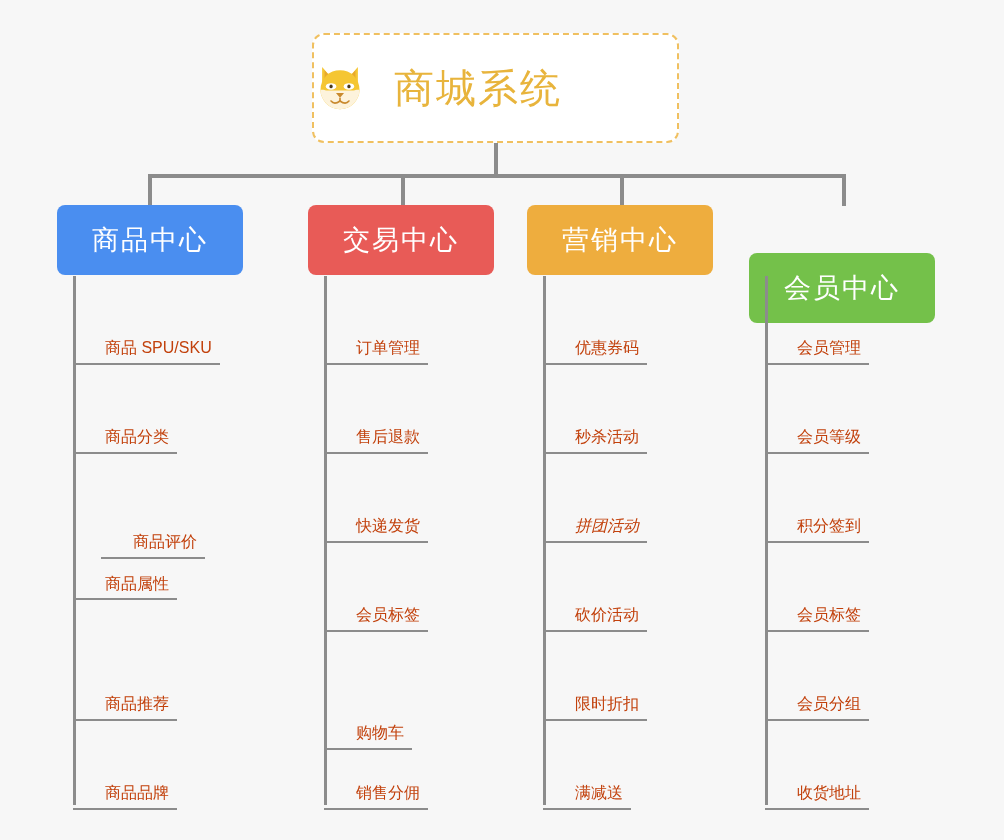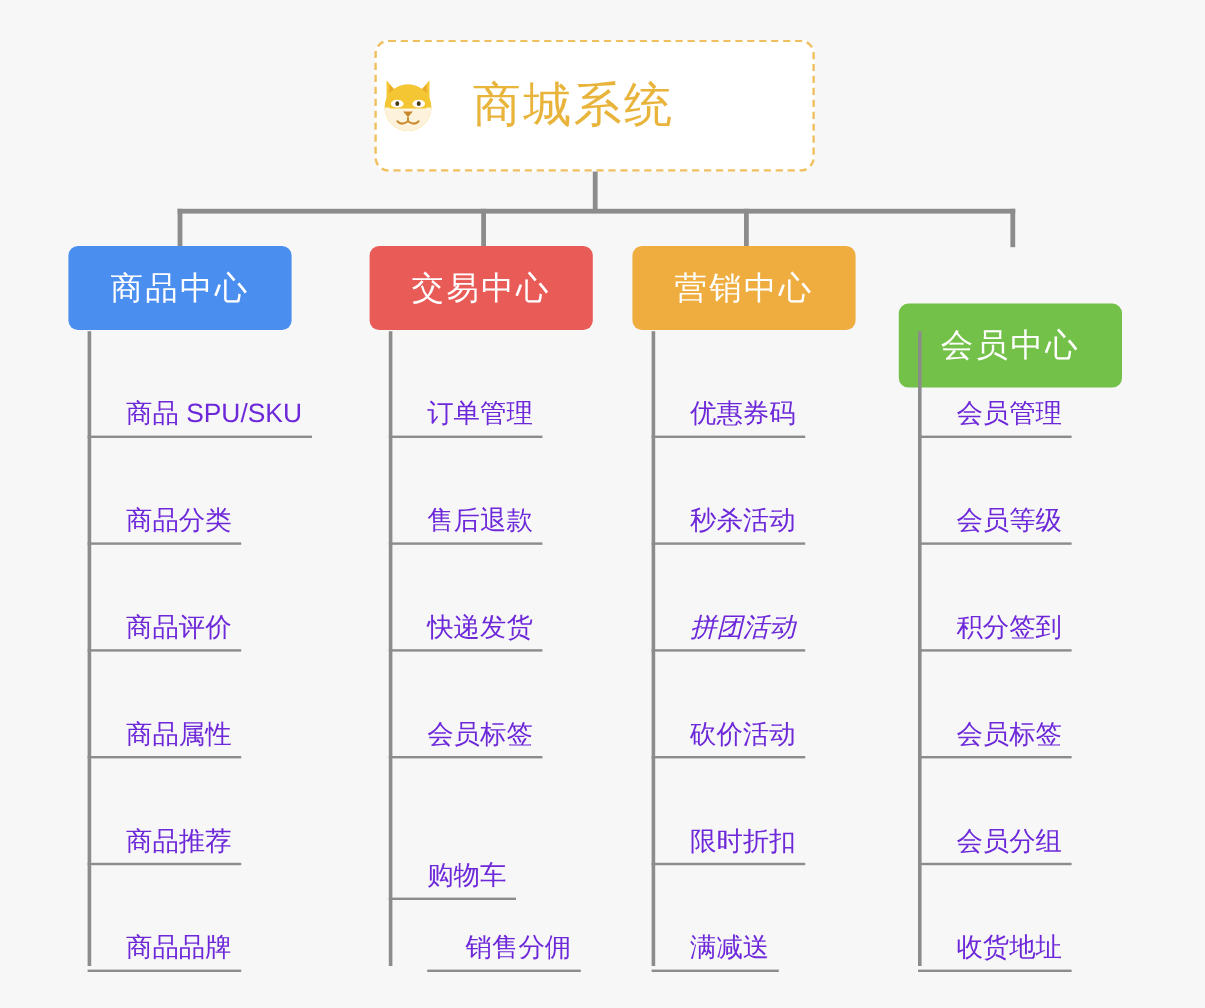--- a/index.html
+++ b/index.html
@@ -89,22 +89,22 @@
 
   .item {
     position: absolute;
     left: 0;
     height: 89px;
     display: flex;
     align-items: flex-end;
   }
 
   .item-label {
-    font-size: 22px;
-    color: #6d28d9;
+    font-size: 16px;
+    color: #c2410c;
     white-space: nowrap;
     padding: 0 8px 6px 32px;
     border-bottom: 2px solid #8c8c8c;
     line-height: 1.1;
   }
 </style>
 </head>
 <body>
 
 <div id="canvas">
@@ -145,24 +145,24 @@
     <span>商品中心</span>
   </div>
   <div class="column" style="left:73px;">
     <div class="spine" style="height:529px;"></div>
     <div class="item" style="top:0px;">
       <span class="item-label">商品 SPU/SKU</span>
     </div>
     <div class="item" style="top:89px;">
       <span class="item-label">商品分类</span>
     </div>
-    <div class="item" style="top:178px;">
+    <div class="item" style="top:194px;margin-left:28px;">
       <span class="item-label">商品评价</span>
     </div>
-    <div class="item" style="top:267px;">
+    <div class="item" style="top:267px;align-items:center;">
       <span class="item-label">商品属性</span>
     </div>
     <div class="item" style="top:356px;">
       <span class="item-label">商品推荐</span>
     </div>
     <div class="item" style="top:445px;">
       <span class="item-label">商品品牌</span>
     </div>
   </div>
 
@@ -179,21 +179,21 @@
     </div>
     <div class="item" style="top:178px;">
       <span class="item-label">快递发货</span>
     </div>
     <div class="item" style="top:267px;">
       <span class="item-label">会员标签</span>
     </div>
     <div class="item" style="top:356px;margin-top:29px;">
       <span class="item-label">购物车</span>
     </div>
-    <div class="item" style="top:445px;padding-left:32px;">
+    <div class="item" style="top:445px;">
       <span class="item-label">销售分佣</span>
     </div>
   </div>
 
   <div class="cat-box" style="left:527px; top:205px; width:186px; background:#eead3e;">
     <span>营销中心</span>
   </div>
   <div class="column" style="left:543px;">
     <div class="spine" style="height:529px;"></div>
     <div class="item" style="top:0px;">

